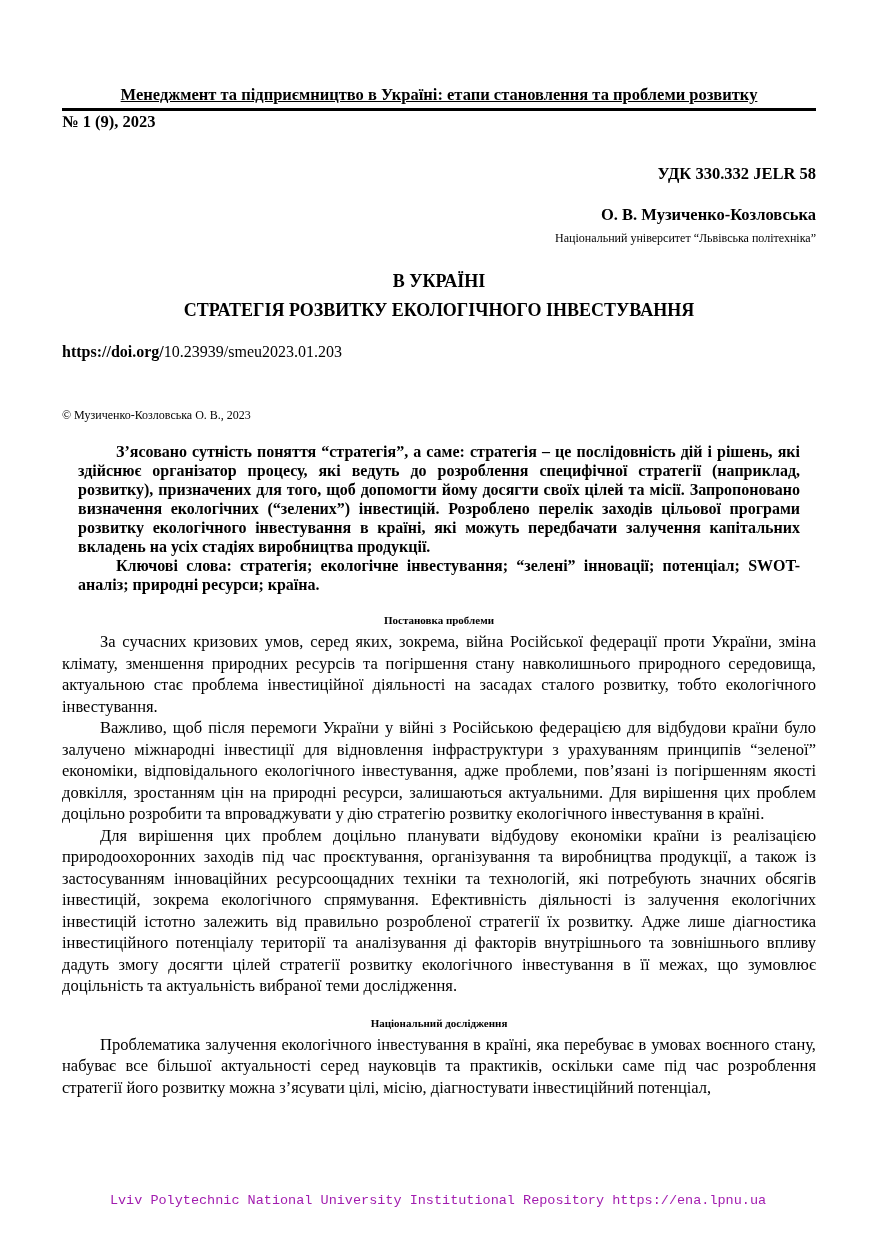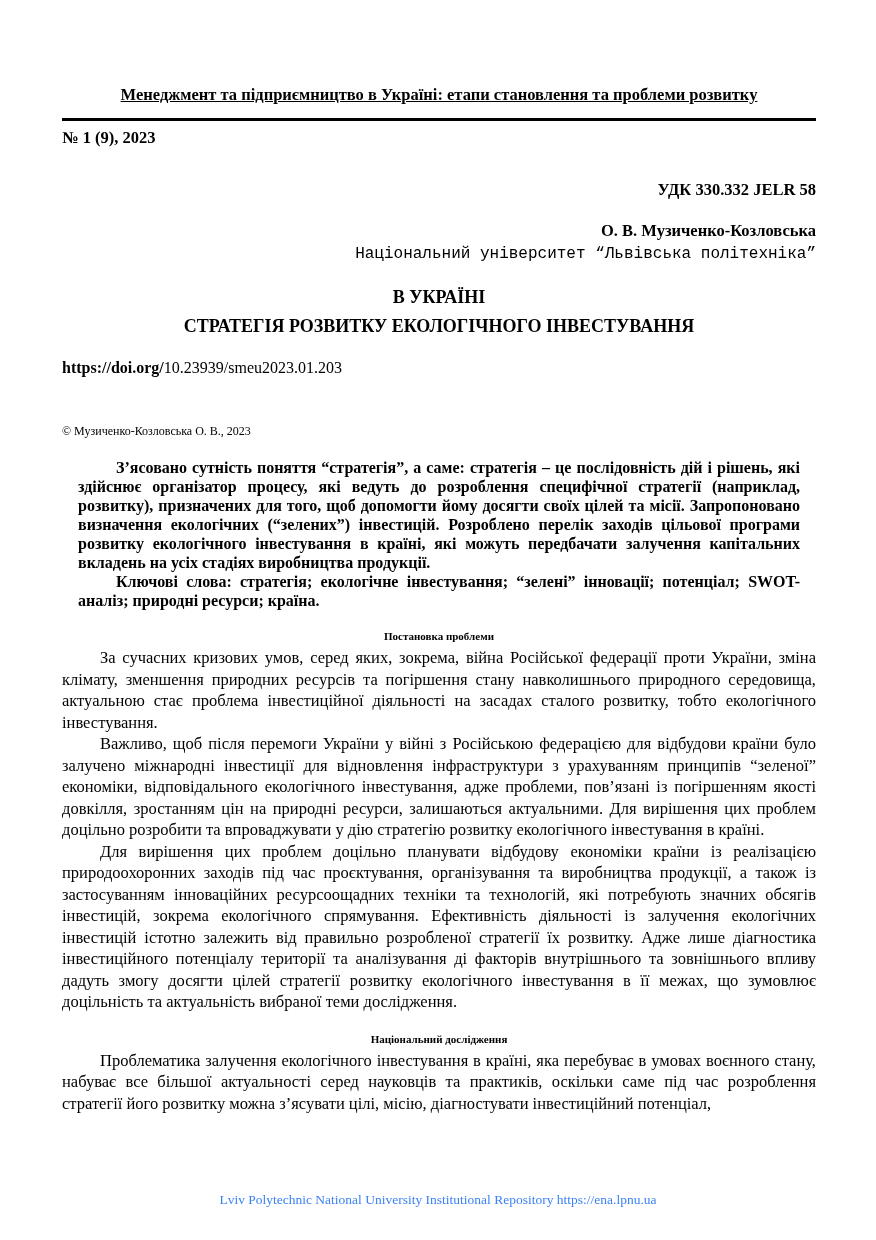--- a/index.html
+++ b/index.html
@@ -14,56 +14,54 @@
     box-sizing: border-box;
     background: #ffffff;
     color: #000;
     font-family: "Liberation Serif", serif;
     padding: 84px 60px 0 62px;
     overflow: hidden;
   }
   
   .journal-header {
     border-bottom: 3px solid #000;
-    padding-bottom: 13px;
+    padding-bottom: 3px;
   }
   .journal-title {
     font-weight: bold;
     font-size: 16.5px;
     line-height: 21px;
     text-align: center;
     text-decoration: underline;
   }
   .issue-line {
     font-weight: bold;
     font-size: 16.5px;
     line-height: 21px;
-    margin-top: 6px;
   }
   
   .udk-line {
     margin-top: 31px;
     text-align: right;
     font-weight: bold;
     font-size: 16.5px;
     line-height: 21px;
   }
   .author-line {
     margin-top: 20px;
     text-align: right;
     font-weight: bold;
     font-size: 16.5px;
     line-height: 21px;
   }
   .affiliation-line {
     margin-top: 3px;
     text-align: right;
-    font-size: 16px;
+    font-size: 12px;
     line-height: 21px;
-    font-family: Liberation Mono, monospace;
   }
   .article-title {
     margin-top: 18px;
     text-align: center;
     font-weight: bold;
     font-size: 18px;
     line-height: 29px;
   }
   .doi-line {
     margin-top: 16px;
@@ -111,23 +109,23 @@
     bottom: 68px;
     text-align: center;
     font-size: 16px;
   }
   .repository-line {
     position: absolute;
     left: 0;
     right: 0;
     bottom: 32px;
     text-align: center;
-    font-family: Liberation Serif, serif;
+    font-family: Liberation Mono, monospace;
     font-size: 13.5px;
-    color: #3b82f6;
+    color: #a21caf;
   }
 </style>
 </head>
 <body>
 
 <div class="page">
 
   <div class="journal-header">
     <div class="journal-title">Менеджмент та підприємництво в Україні: етапи становлення та проблеми розвитку</div>
   </div>

